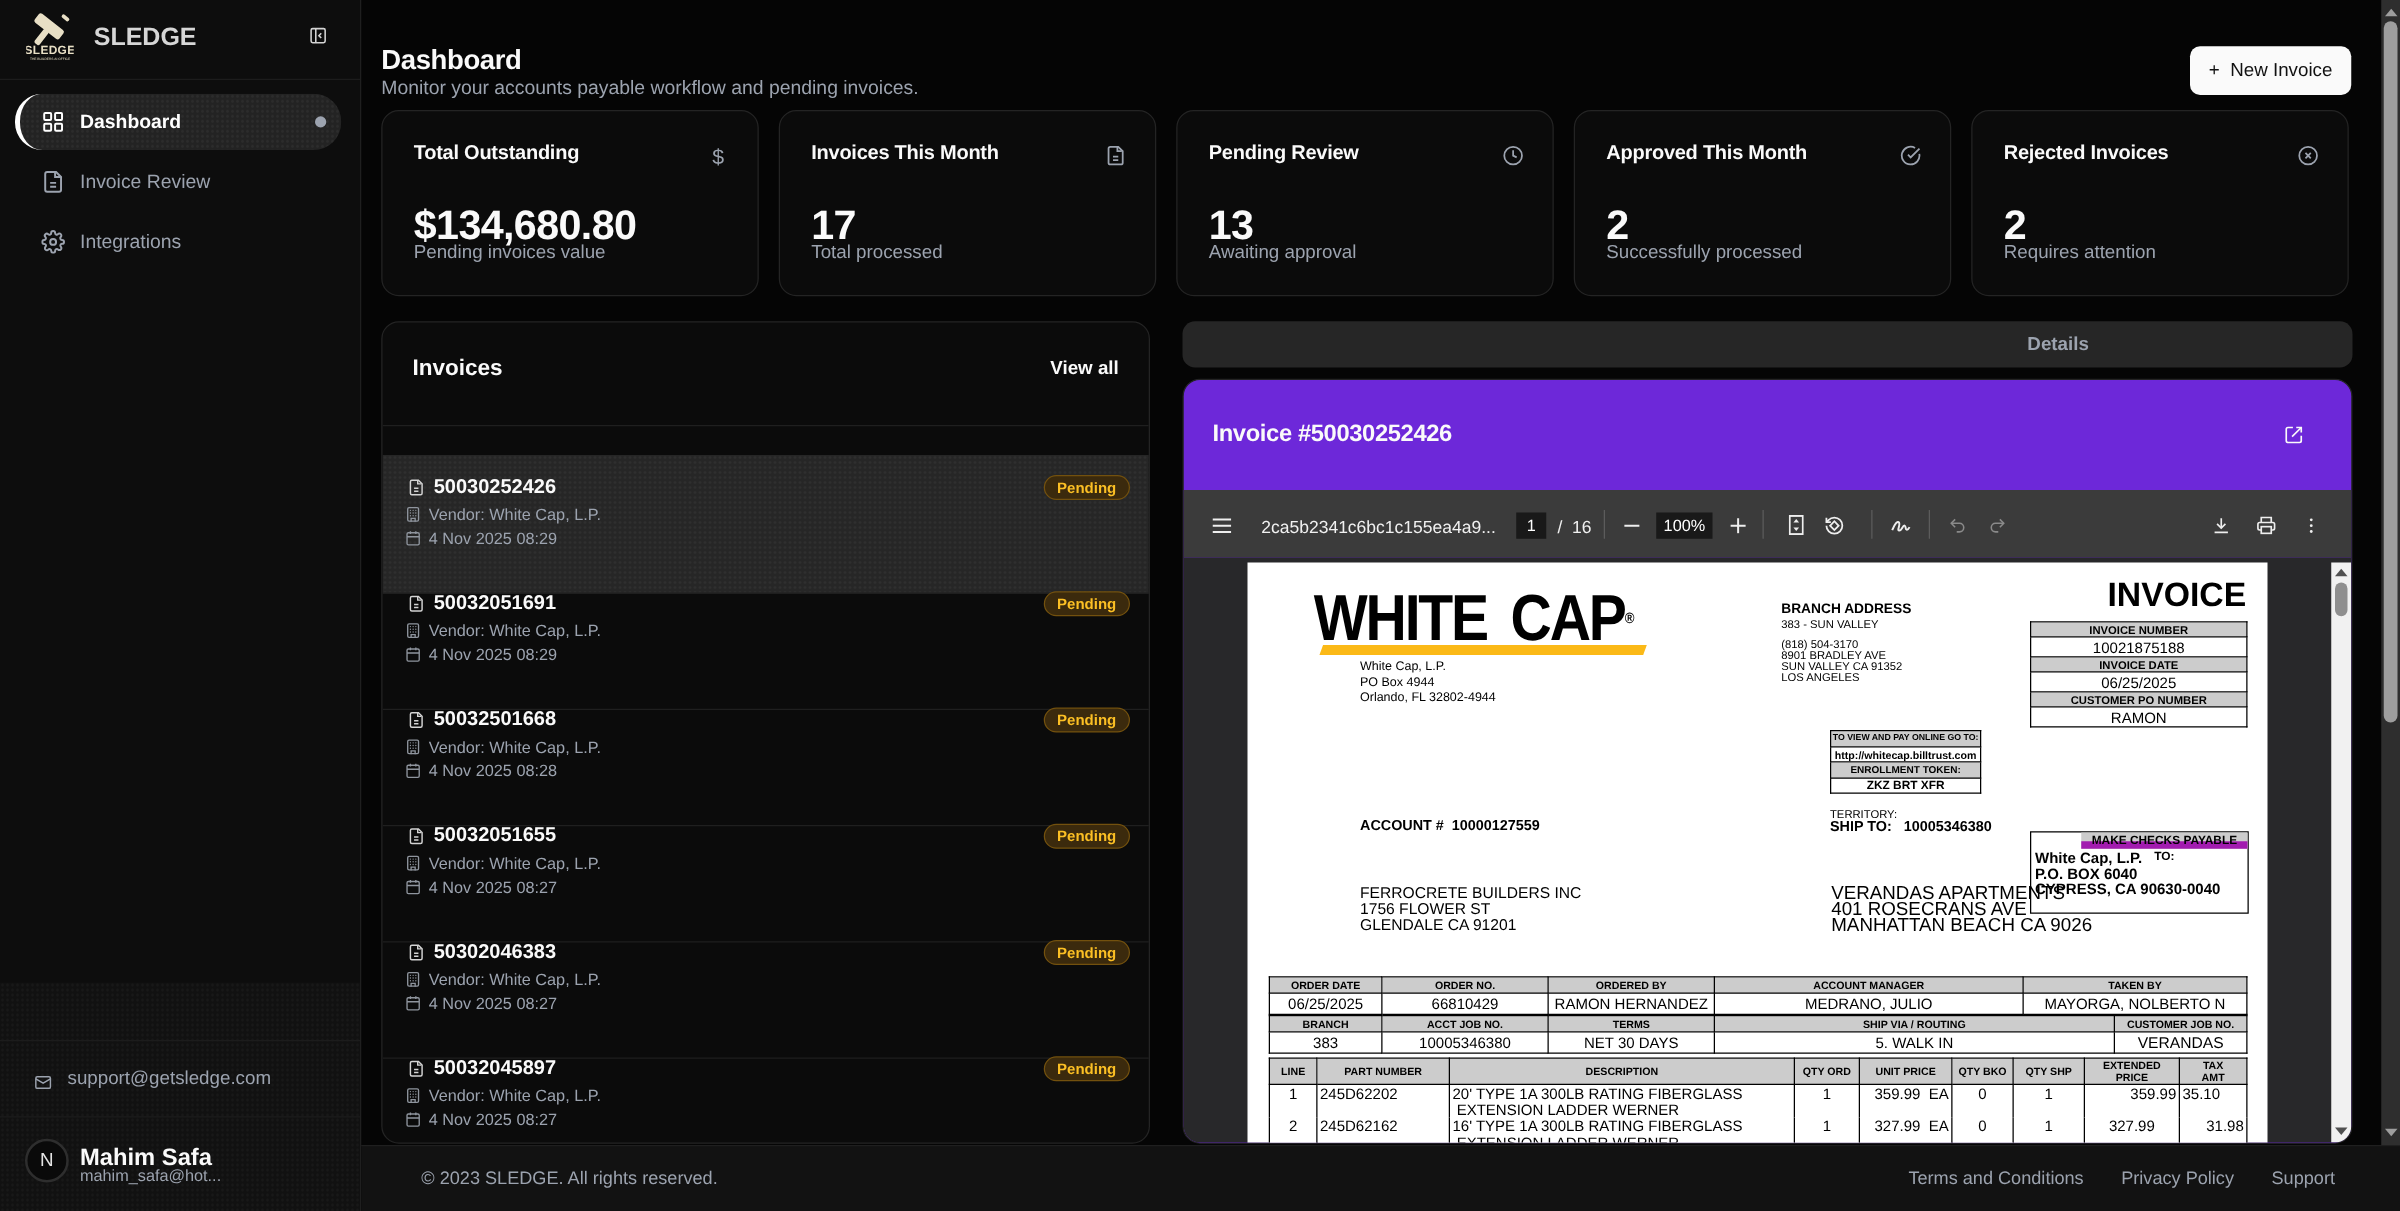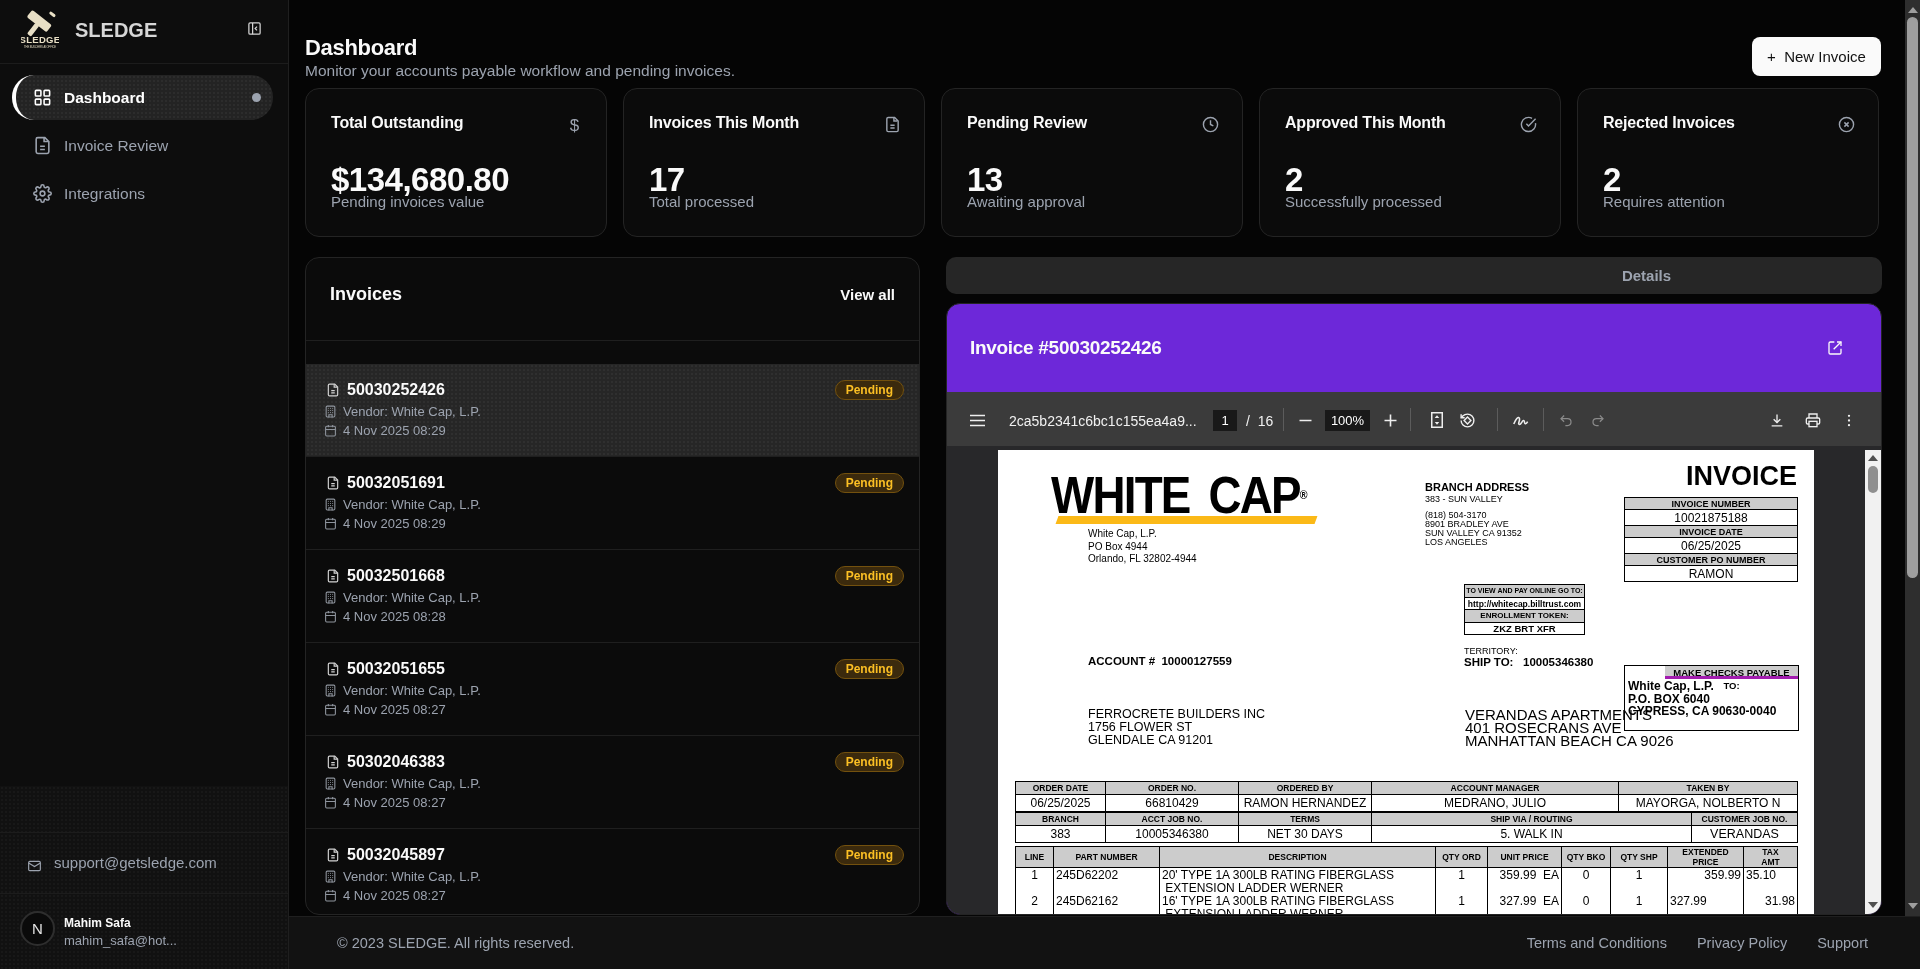--- a/index.html
+++ b/index.html
@@ -18,38 +18,38 @@
 .navitem.active .nav-ic { left:17px; }
 .nav-tx { position:absolute; left:52px; top:14px; font-size:15.5px; color:#9ca3af; }
 .navitem.active .nav-tx { left:48px; color:#fff; font-weight:bold; }
 .nav-dot { position:absolute; right:12px; top:18px; width:9px; height:9px; border-radius:50%; background:#9ca3af; }
 #sb-bottom { position:absolute; left:0; top:786px; width:288px; height:183px; background:#111111 radial-gradient(rgba(255,255,255,0.03) 1px, transparent 1.2px); background-size:4px 4px; }
 #support-row { position:absolute; left:0; top:46px; width:288px; height:62px; border-top:1px solid #1c1c1c; border-bottom:1px solid #1c1c1c; }
 #support-row svg { position:absolute; left:27px; top:26px; width:15px; height:14px; color:#9ca3af; }
 #support-row span { position:absolute; left:54px; top:21px; font-size:15px; color:#9ca3af; }
 #profile { position:absolute; left:0; top:108px; width:288px; height:75px; }
 #avatar { position:absolute; left:20px; top:17px; width:35px; height:35px; border-radius:50%; background:#0a0a0a; border:2px solid #2e2e2e; color:#e5e5e5; font-size:15px; text-align:center; line-height:31px; }
-#pname { position:absolute; left:64px; top:22px; font-size:12px; font-weight:bold; color:#fafafa; }
+#pname { position:absolute; left:64px; top:22px; font-size:19px; font-weight:bold; color:#fafafa; }
 #pmail { position:absolute; left:64px; top:39px; font-size:13px; color:#9ca3af; }
 
 #h1 { position:absolute; left:305px; top:35px; font-size:22px; font-weight:bold; color:#fafafa; letter-spacing:-0.3px; }
 #sub { position:absolute; left:305px; top:62px; font-size:15.5px; color:#9ca3af; }
 #newinv { position:absolute; left:1752px; top:37px; width:129px; height:39px; background:#fafafa; border-radius:8px; color:#111; font-size:15px; text-align:center; line-height:39px; }
 
 .card { position:absolute; top:88px; width:302px; height:149px; background:#0b0b0b; border:1px solid #242424; border-radius:14px; }
 .card .t { position:absolute; left:25px; top:25px; font-size:16px; font-weight:bold; color:#fafafa; letter-spacing:-0.2px; }
 .card .ic { position:absolute; right:23px; top:27px; width:17px; height:17px; color:#9ca3af; }
 .card .v { position:absolute; left:25px; top:72px; font-size:33px; font-weight:bold; color:#fafafa; letter-spacing:-0.5px; }
 .card .s { position:absolute; left:25px; top:104px; font-size:15px; color:#9ca3af; }
 
 #invpanel { position:absolute; left:305px; top:257px; width:615px; height:658px; background:#0b0b0b; border:1px solid #242424; border-radius:14px; overflow:hidden; }
 #invpanel .ph { position:absolute; left:0; top:0; width:100%; height:83px; border-bottom:1px solid #1f1f1f; }
 #invpanel .ph .t { position:absolute; left:24px; top:26px; font-size:18px; font-weight:bold; }
 #invpanel .ph .va { position:absolute; right:24px; top:28px; font-size:15px; font-weight:bold; }
-.invrow { position:absolute; left:0; width:615px; height:93px; border-bottom:1px solid #1f1f1f; }
+.invrow { position:absolute; left:0; width:615px; height:111px; border-bottom:1px solid #1f1f1f; }
 .invrow.sel { background:#262626 radial-gradient(rgba(255,255,255,0.04) 1px, transparent 1.2px); background-size:4px 4px; }
 .invrow .fic { position:absolute; left:20px; top:19px; width:14px; height:14px; color:#d4d4d4; }
 .invrow .num { position:absolute; left:41px; top:17px; font-size:16px; font-weight:bold; color:#fafafa; }
 .invrow .bic { position:absolute; left:18px; top:41px; width:13px; height:13px; color:#8f959e; }
 .invrow .ven { position:absolute; left:37px; top:40px; font-size:13px; color:#9ca3af; }
 .invrow .cic { position:absolute; left:18px; top:60px; width:13px; height:13px; color:#8f959e; }
 .invrow .dat { position:absolute; left:37px; top:59px; font-size:13px; color:#9ca3af; }
 .badge { position:absolute; right:17px; top:16px; height:20px; padding:0 10px; border-radius:10px; background:#3b2a0d; border:1px solid #73510e; color:#fbbf24; font-size:12px; font-weight:bold; line-height:18px; }
 
 #tabs { position:absolute; left:946px; top:257px; width:936px; height:37px; background:#262626; border-radius:10px; }
@@ -433,21 +433,21 @@
               </tr>
           <tr>
                 <td class="gv" style="font-size:9.5px;font-weight:bold;height:12px;">ZKZ BRT XFR</td>
               </tr>
         </tbody>
           </table>
         <div class="abs" style="left:466px;top:196px;font-size:9px;">TERRITORY:</div>
         <div class="abs" style="left:466px;top:206px;font-size:11.5px;font-weight:bold;">SHIP TO:&nbsp;&nbsp;&nbsp;10005346380</div>
         <div class="abs" style="left:90px;top:205px;font-size:11.5px;font-weight:bold;">ACCOUNT #&nbsp;&nbsp;10000127559</div>
         <div class="abs" style="left:626px;top:215px;width:175px;height:66px;border:1px solid #000;">
-          <div style="height:13px;background:#ccc;border-bottom:3px solid #a21caf;font-size:9.5px;font-weight:bold;text-align:center;line-height:13px;margin-left:40px;">MAKE CHECKS PAYABLE TO:</div>
+          <div style="height:13px;background:#ccc;border-bottom:6px solid #a21caf;font-size:9.5px;font-weight:bold;text-align:center;line-height:13px;margin-left:40px;">MAKE CHECKS PAYABLE TO:</div>
           <div style="padding:1px 0 0 3px;font-size:12px;font-weight:bold;line-height:12.5px;">White Cap, L.P.<br>P.O. BOX 6040<br>CYPRESS, CA 90630-0040</div>
         </div>
         <div class="abs" style="left:90px;top:258px;font-size:12.5px;line-height:13px;">FERROCRETE BUILDERS INC<br>1756 FLOWER ST<br>GLENDALE CA 91201</div>
         <div class="abs" style="left:467px;top:258px;font-size:15px;line-height:13px;">VERANDAS APARTMENTS<br>401 ROSECRANS AVE<br>MANHATTAN BEACH CA 9026</div>
         <table class="ptab otab" style="left:17px;top:331px;width:783px;">
           <tbody>
               <tr>
                 <td class="gh" style="width:90px;">ORDER DATE</td>
                 <td class="gh" style="width:133px;">ORDER NO.</td>
                 <td class="gh" style="width:133px;">ORDERED BY</td>
@@ -506,21 +506,21 @@
                 <td class="iv" style="">35.10</td>
               </tr>
           <tr>
                 <td class="iv" style="text-align:center;">2</td>
                 <td class="iv">245D62162</td>
                 <td class="iv">16' TYPE 1A 300LB RATING FIBERGLASS<br>&nbsp;EXTENSION LADDER WERNER</td>
                 <td class="iv" style="text-align:center;">1</td>
                 <td class="iv" style="text-align:right;">327.99&nbsp;&nbsp;EA</td>
                 <td class="iv" style="text-align:center;">0</td>
                 <td class="iv" style="text-align:center;">1</td>
-                <td class="iv" style="text-align:left;">327.99</td>
+                <td class="iv" style="text-align:center;">327.99</td>
                 <td class="iv" style="text-align:right;">31.98</td>
               </tr>
         </tbody>
           </table>
       </div>
       <div id="pdfsb">
           <div class="up"></div>
           <div class="th"></div>
           <div class="dn"></div>
         </div>

